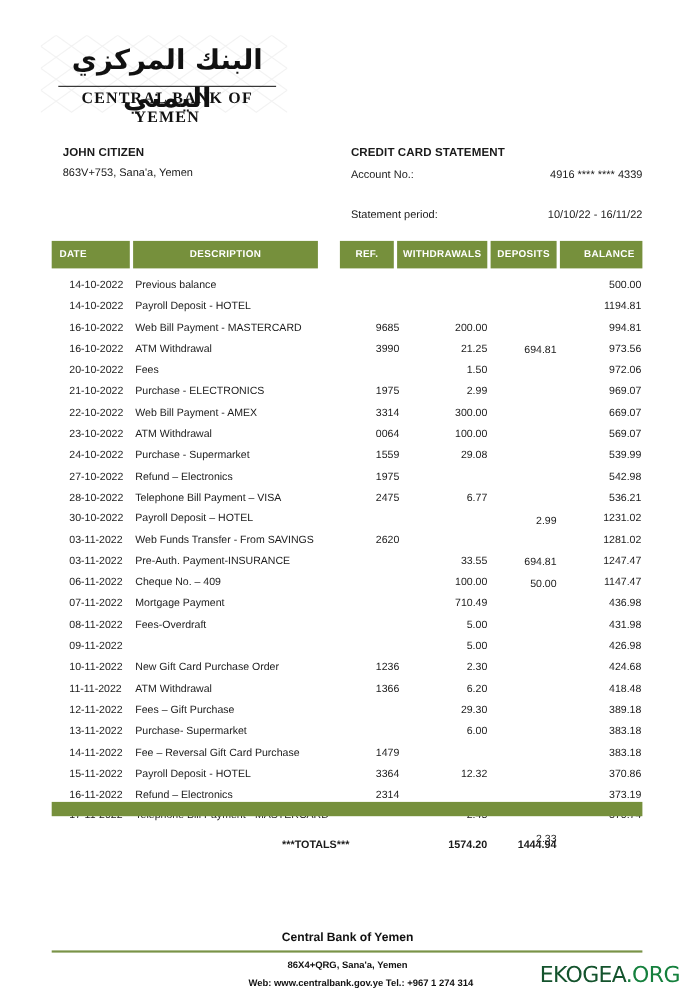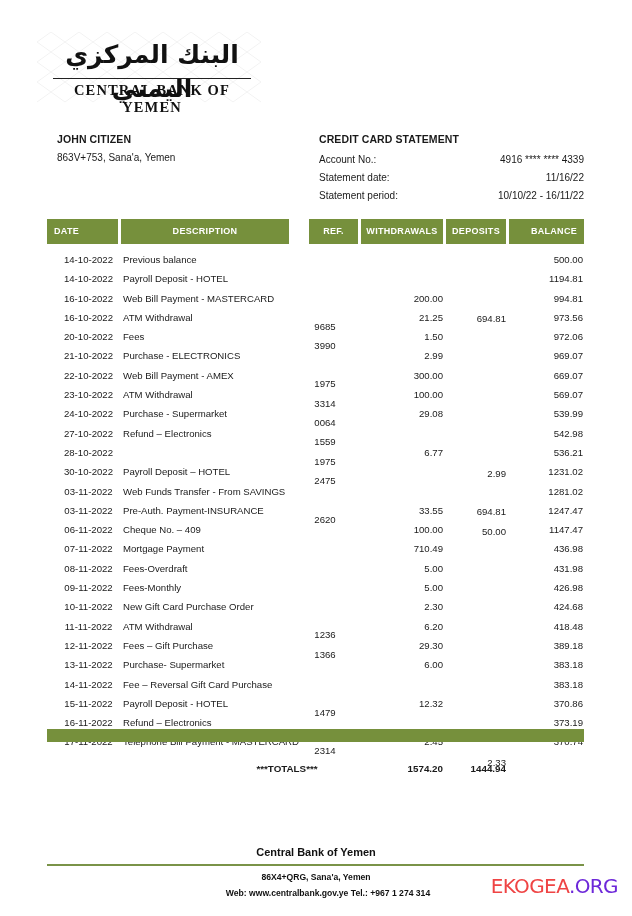--- a/index.html
+++ b/index.html
@@ -158,23 +158,23 @@
     height: 19.3px;
     font-size: 9.6px;
     color: #1a1a1a;
   }
   .cell {
     position: absolute;
     top: 0;
     line-height: 19.3px;
     white-space: nowrap;
   }
-  .c-date    { left: 4px;   width: 75px;  text-align: center; }
+  .c-date    { left: 16px;   width: 75px;  text-align: left; }
   .c-desc    { left: 76px;  width: 210px; text-align: left; }
-  .c-ref     { left: 256px; width: 44px;  text-align: center; margin-top: 28px; }
+  .c-ref     { left: 272px; width: 44px;  text-align: right; }
   .c-wdl     { left: 330px; width: 66px;  text-align: right; }
   .c-dep     { left: 400px; width: 59px;  text-align: right; margin-top: 40px; }
   .c-bal     { left: 462px; width: 74px;  text-align: right; }
 
   .totals-row {
     position: relative;
     height: 22px;
     font-size: 9.8px;
     font-weight: bold;
     margin-top: 6px;
@@ -243,22 +243,22 @@
 
   .watermark {
     position: absolute;
     right: 14px;
     top: 874px;
     font-family: "DejaVu Sans", sans-serif;
     font-size: 20px;
     letter-spacing: -0.6px;
     white-space: nowrap;
   }
-  .watermark .wm-dark { color: #ef4444; }
-  .watermark .wm-green { color: #6d28d9; }
+  .watermark .wm-dark { color: #14532d; }
+  .watermark .wm-green { color: #15803d; }
 </style>
 </head>
 <body>
 
 <div class="page">
 
   <div class="logo-block">
     <svg class="logo-pattern" viewBox="0 0 230 74" preserveAspectRatio="none">
       <g stroke="#8a8a8a" stroke-width="1" fill="none">
         <path d="M0 10 L14 0 L28 10 L42 0 L56 10 L70 0 L84 10 L98 0 L112 10 L126 0 L140 10 L154 0 L168 10 L182 0 L196 10 L210 0 L224 10"></path>
@@ -277,24 +277,20 @@
 
   <div class="customer-name">JOHN CITIZEN</div>
   <div class="customer-address">863V+753, Sana'a, Yemen</div>
 
   <div class="stmt-title">CREDIT CARD STATEMENT</div>
 
   <div class="meta-row r0">
     <span class="meta-label">Account No.:</span>
     <span class="meta-value">4916 **** **** 4339</span>
   </div>
-  <div class="meta-row r1">
-    <span class="meta-label">Statement date:</span>
-    <span class="meta-value">11/16/22</span>
-  </div>
   <div class="meta-row r2">
     <span class="meta-label">Statement period:</span>
     <span class="meta-value">10/10/22 - 16/11/22</span>
   </div>
 
   <div class="table">
     <div class="thead">
       <div class="th date">DATE</div>
       <div class="th description">DESCRIPTION</div>
       <div class="th ref">REF.</div>
@@ -379,20 +375,21 @@
         <div class="trow">
           <span class="cell c-date">27-10-2022</span>
           <span class="cell c-desc">Refund – Electronics</span>
           <span class="cell c-ref">1975</span>
           <span class="cell c-wdl"></span>
           <span class="cell c-dep">2.99</span>
           <span class="cell c-bal">542.98</span>
         </div>
         <div class="trow">
           <span class="cell c-date">28-10-2022</span>
+          <span class="cell c-desc">Telephone Bill Payment – VISA</span>
           <span class="cell c-ref">2475</span>
           <span class="cell c-wdl">6.77</span>
           <span class="cell c-dep"></span>
           <span class="cell c-bal">536.21</span>
         </div>
         <div class="trow">
           <span class="cell c-date">30-10-2022</span>
           <span class="cell c-desc">Payroll Deposit – HOTEL</span>
           <span class="cell c-ref"></span>
           <span class="cell c-wdl"></span>
@@ -434,21 +431,20 @@
         <div class="trow">
           <span class="cell c-date">08-11-2022</span>
           <span class="cell c-desc">Fees-Overdraft</span>
           <span class="cell c-ref"></span>
           <span class="cell c-wdl">5.00</span>
           <span class="cell c-dep"></span>
           <span class="cell c-bal">431.98</span>
         </div>
         <div class="trow">
           <span class="cell c-date">09-11-2022</span>
-          <span class="cell c-desc">Fees-Monthly</span>
           <span class="cell c-ref"></span>
           <span class="cell c-wdl">5.00</span>
           <span class="cell c-dep"></span>
           <span class="cell c-bal">426.98</span>
         </div>
         <div class="trow">
           <span class="cell c-date">10-11-2022</span>
           <span class="cell c-desc">New Gift Card Purchase Order</span>
           <span class="cell c-ref">1236</span>
           <span class="cell c-wdl">2.30</span>

